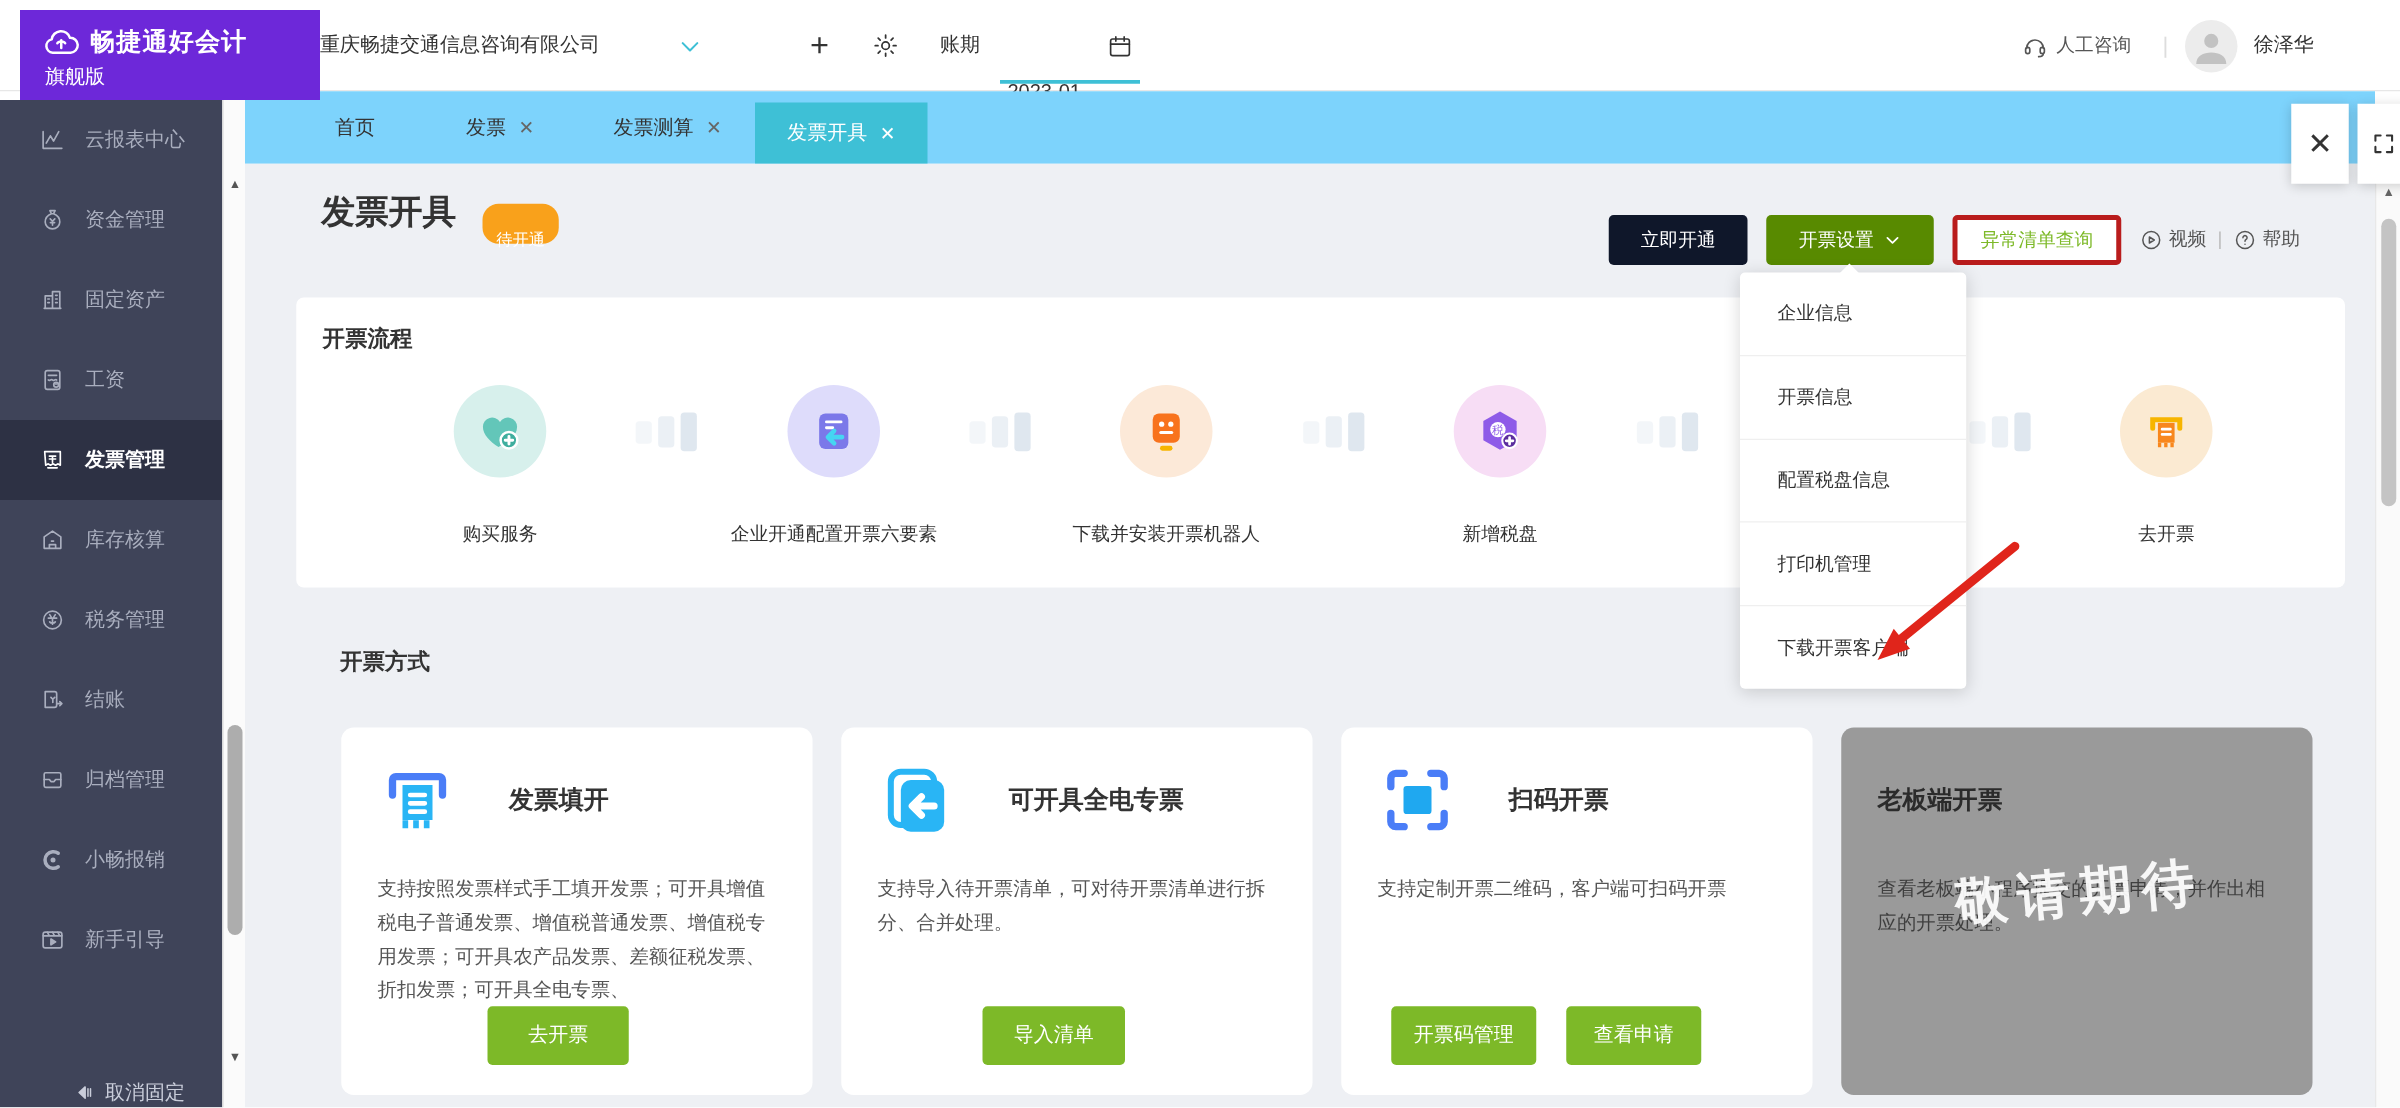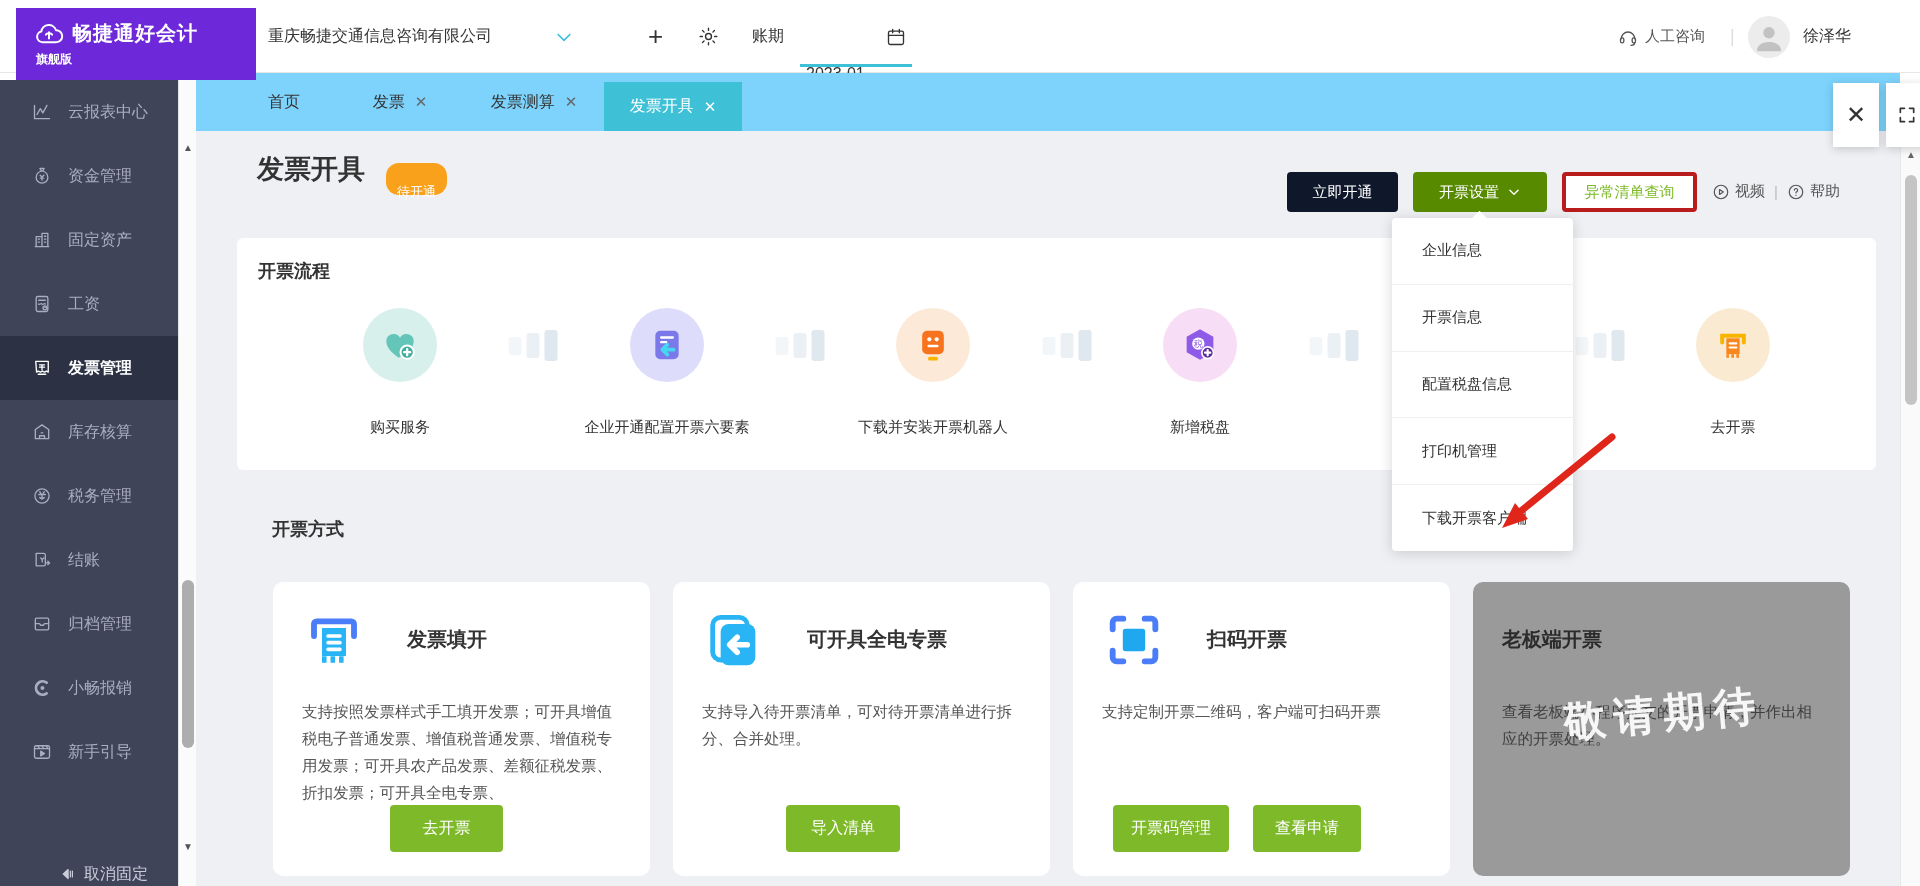--- a/index.html
+++ b/index.html
@@ -3,38 +3,38 @@
 <meta charset="utf-8">
 <style>
   * { margin:0; padding:0; box-sizing:border-box; }
   html,body { background:#fff; }
   body { font-family:"Liberation Sans","DejaVu Sans",sans-serif; }
   #app { position:relative; width:1920px; height:886px; overflow:hidden; background:#fff; }
 
   
   .topbar { position:absolute; left:0; top:0; width:1920px; height:73px; background:#fff; border-bottom:1px solid #e7e7e7; }
   .tb-item { position:absolute; top:0; height:73px; display:flex; align-items:center; color:#333; font-size:16px; }
-  .company { left:268px; cursor:pointer;gap:40px; }
+  .company { left:256px; cursor:pointer;gap:40px; }
   .company .chev { margin-left:22px; }
   .plus-btn { left:648px; font-size:26px; font-weight:300; cursor:pointer; }
   .gear-btn { left:698px; cursor:pointer; }
   .period-label { left:752px; }
   .period-value { left:806px; cursor:pointer;margin-top:37px; }
   .period-underline { position:absolute; left:800px; top:64px; width:112px; height:3px; background:#3ec0d6; }
   .cal-btn { left:886px; cursor:pointer; }
   .support { left:1618px; color:#555; font-size:15px; gap:7px; cursor:pointer; }
   .tb-divider { left:1730px; color:#ddd; font-size:18px; }
   .avatar { position:absolute; left:1748px; top:16px; width:42px; height:42px; border-radius:50%; background:#ececec; display:flex; align-items:center; justify-content:center; overflow:hidden; cursor:pointer; }
   .username { left:1803px; font-size:16px; cursor:pointer; }
 
   
   .logo { position:absolute; left:16px; top:8px; width:240px; height:72px; background:#6d28d9; z-index:30; color:#fff; }
   .logo-row { display:flex; align-items:center; padding:12px 0 0 18px; gap:8px; }
   .logo-name { font-size:20px; font-weight:bold; letter-spacing:1px; }
-  .logo-edition { font-size:12px; padding:4px 0 0 20px; font-weight:bold; }
+  .logo-edition { font-size:16px; padding:4px 0 0 20px; font-weight:normal; }
 
   
   .sidebar { position:absolute; left:0; top:80px; width:178px; height:806px; background:#3f4459; }
   .sbi { height:64px; display:flex; align-items:center; gap:16px; padding-left:32px; color:#a9aebe; font-size:16px; cursor:pointer; }
   .sbi.active { background:#2d3144; color:#fff; font-weight:bold; }
   .sbi .si { flex:0 0 auto; }
   .si { width:20px; height:20px; }
   .ln { fill:none; stroke:currentColor; stroke-width:1.6; stroke-linecap:round; stroke-linejoin:round; }
   .unpin { position:absolute; left:0; bottom:-8px; width:178px; height:40px; display:flex; align-items:center; gap:8px; padding-left:58px; color:#c9cdda; font-size:16px; cursor:pointer; }
 

